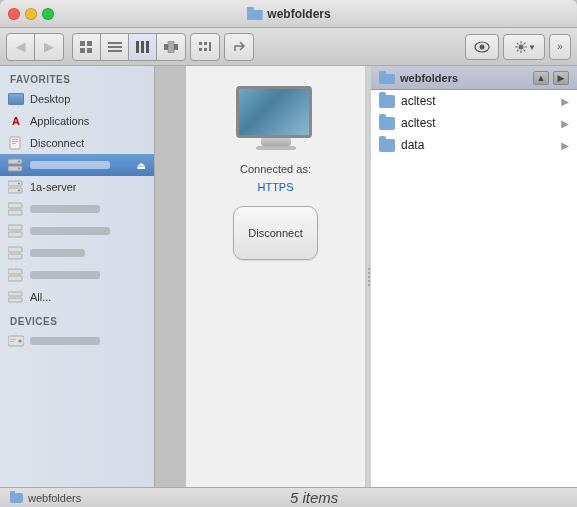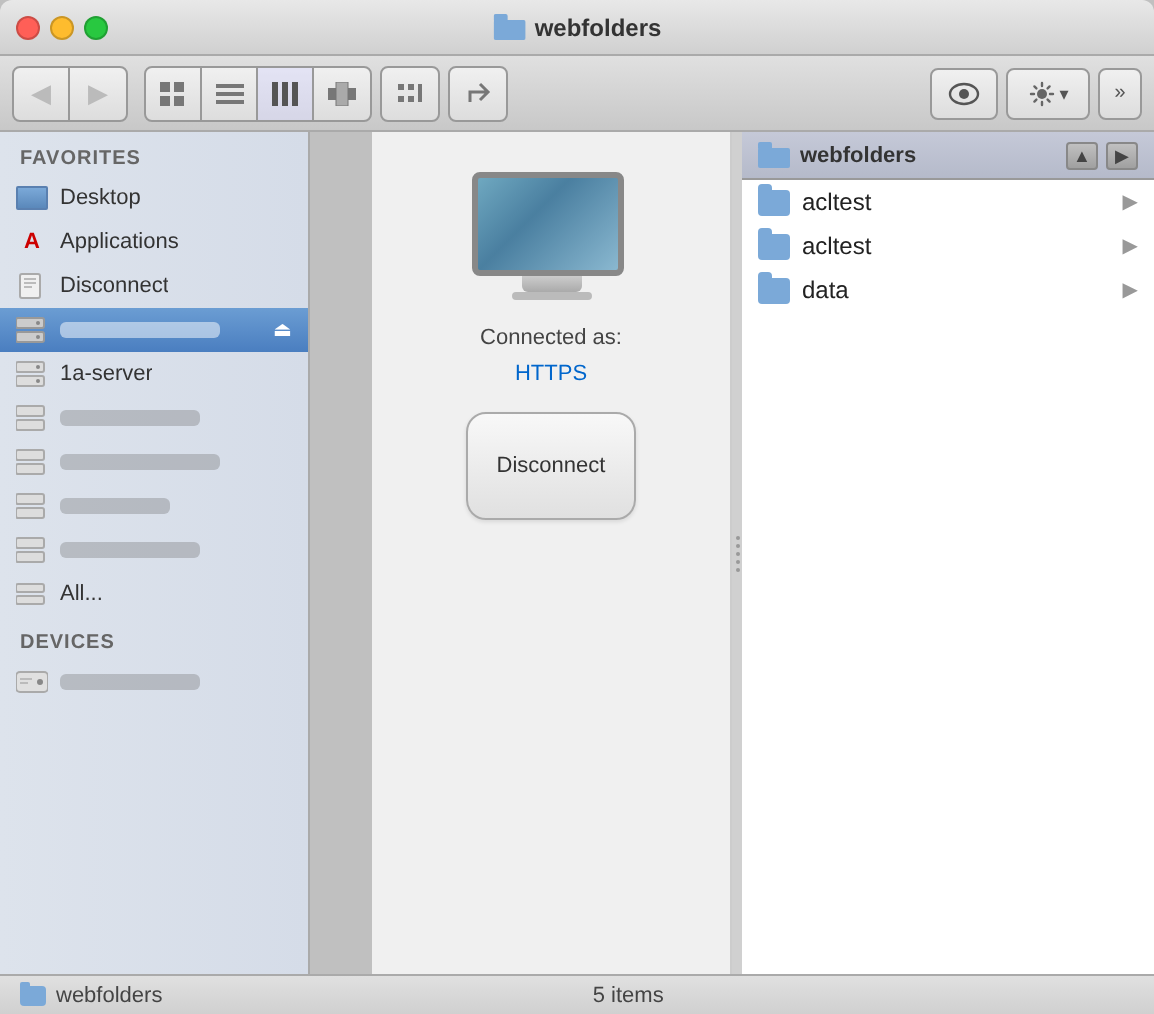--- a/index.html
+++ b/index.html
@@ -399,22 +399,23 @@
       height: 3px;
       background: #7ba9d8;
       border-radius: 1px 1px 0 0;
     }
     .status-text {
       font-size: 11px;
       color: #444;
       font-weight: 500;
     }
     .status-count {
-      font-size: 11px;
+      font-size: 15px;
       color: #444;
+      font-style: italic;
     }
 
     
     .desktop-icon {
       width: 16px;
       height: 12px;
       background: linear-gradient(to bottom, #7ba9d8, #5a88ba);
       border-radius: 1px;
       border: 1px solid #5a80b0;
     }

